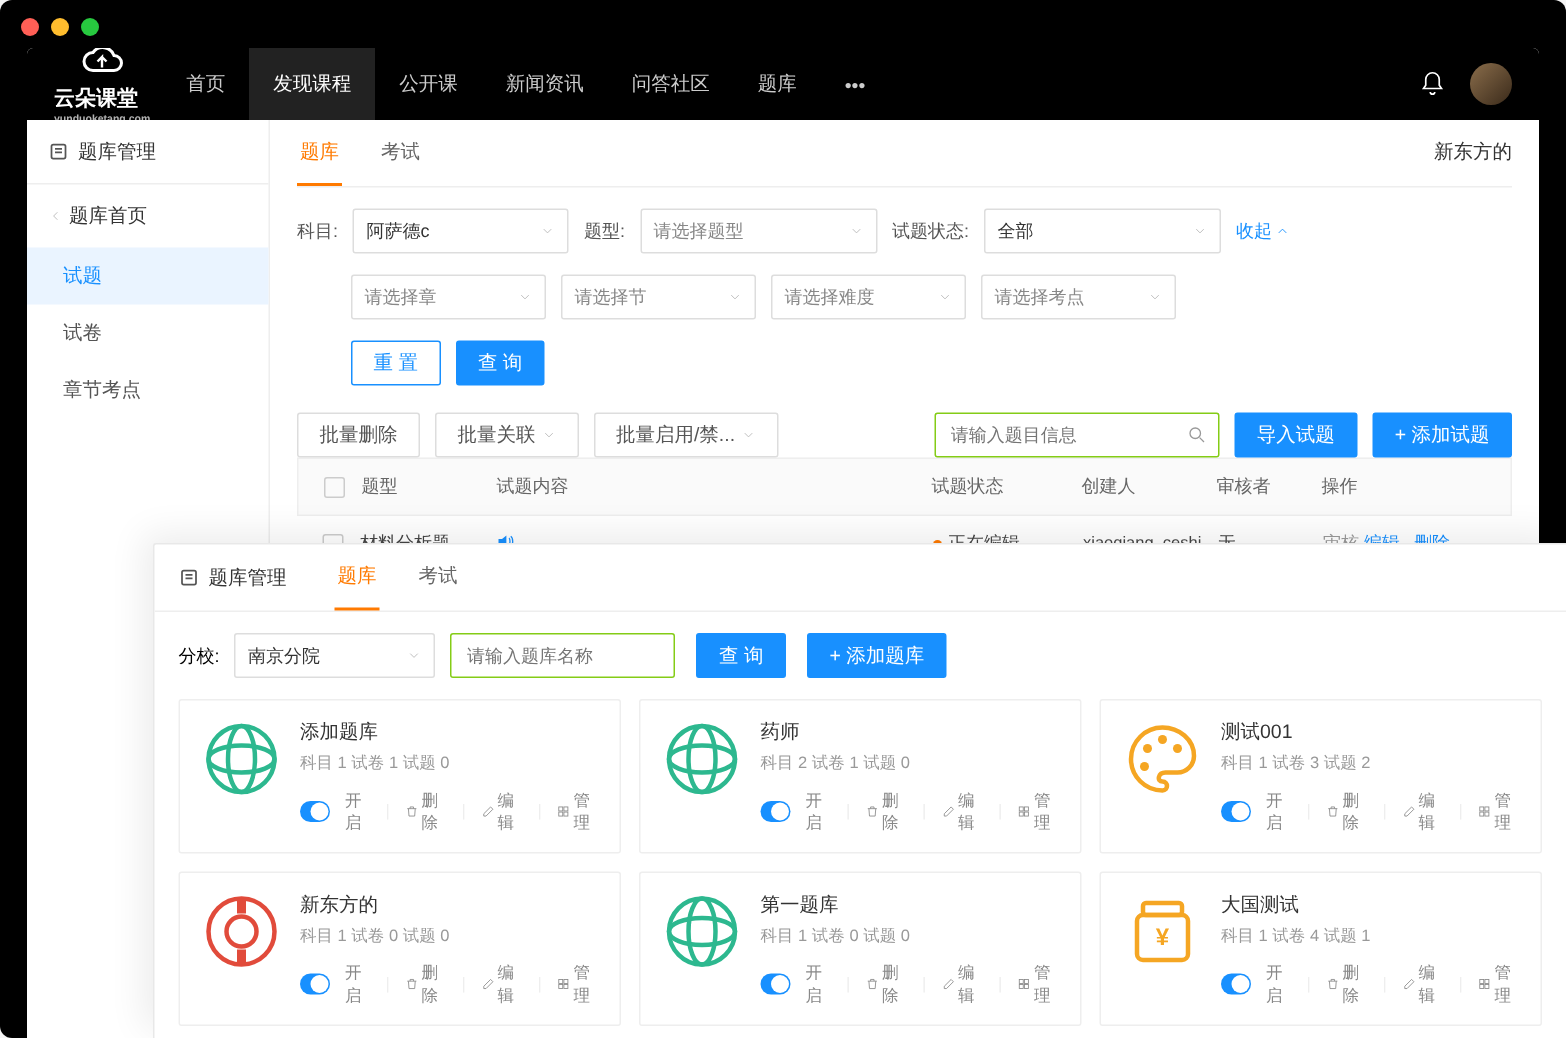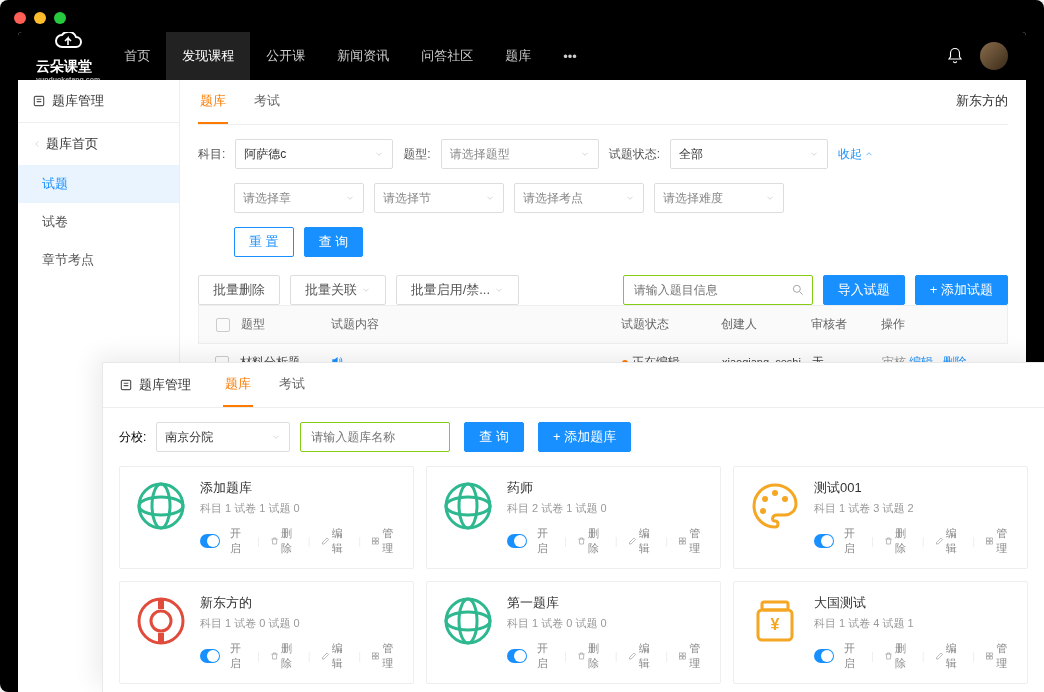--- a/index.html
+++ b/index.html
@@ -140,21 +140,21 @@
 
       <div class="main">
         <div class="tabs">
           <div class="tab active">题库</div>
           <div class="tab">考试</div>
           <div class="brand-label">新东方的</div>
         </div>
 
         <div class="filter-row">
           <span class="fld-label">科目:</span>
-          <div class="select has-val" style="width:158px">
+          <div class="select has-val" style="width:144px">
               <span>阿萨德c</span>
               <svg class="chev" viewBox="0 0 24 24">
                 <path d="M6 9l6 6 6-6"></path>
               </svg>
             </div>
           <span class="fld-label">题型:</span>
           <div class="select" style="width:158px">
               <span>请选择题型</span>
               <svg class="chev" viewBox="0 0 24 24">
                 <path d="M6 9l6 6 6-6"></path>
@@ -182,27 +182,27 @@
                 <path d="M6 9l6 6 6-6"></path>
               </svg>
             </div>
           <div class="select" style="width:130px">
               <span>请选择节</span>
               <svg class="chev" viewBox="0 0 24 24">
                 <path d="M6 9l6 6 6-6"></path>
               </svg>
             </div>
           <div class="select" style="width:130px">
+              <span>请选择难度</span>
+              <svg class="chev" viewBox="0 0 24 24">
+                <path d="M6 9l6 6 6-6"></path>
+              </svg>
+            </div>
+          <div class="select" style="width:130px">
               <span>请选择考点</span>
-              <svg class="chev" viewBox="0 0 24 24">
-                <path d="M6 9l6 6 6-6"></path>
-              </svg>
-            </div>
-          <div class="select" style="width:130px">
-              <span>请选择难度</span>
               <svg class="chev" viewBox="0 0 24 24">
                 <path d="M6 9l6 6 6-6"></path>
               </svg>
             </div>
         </div>
 
         <div class="filter-row" style="padding-left:36px">
           <button class="btn ghost">重 置</button>
           <button class="btn primary">查 询</button>
         </div>

